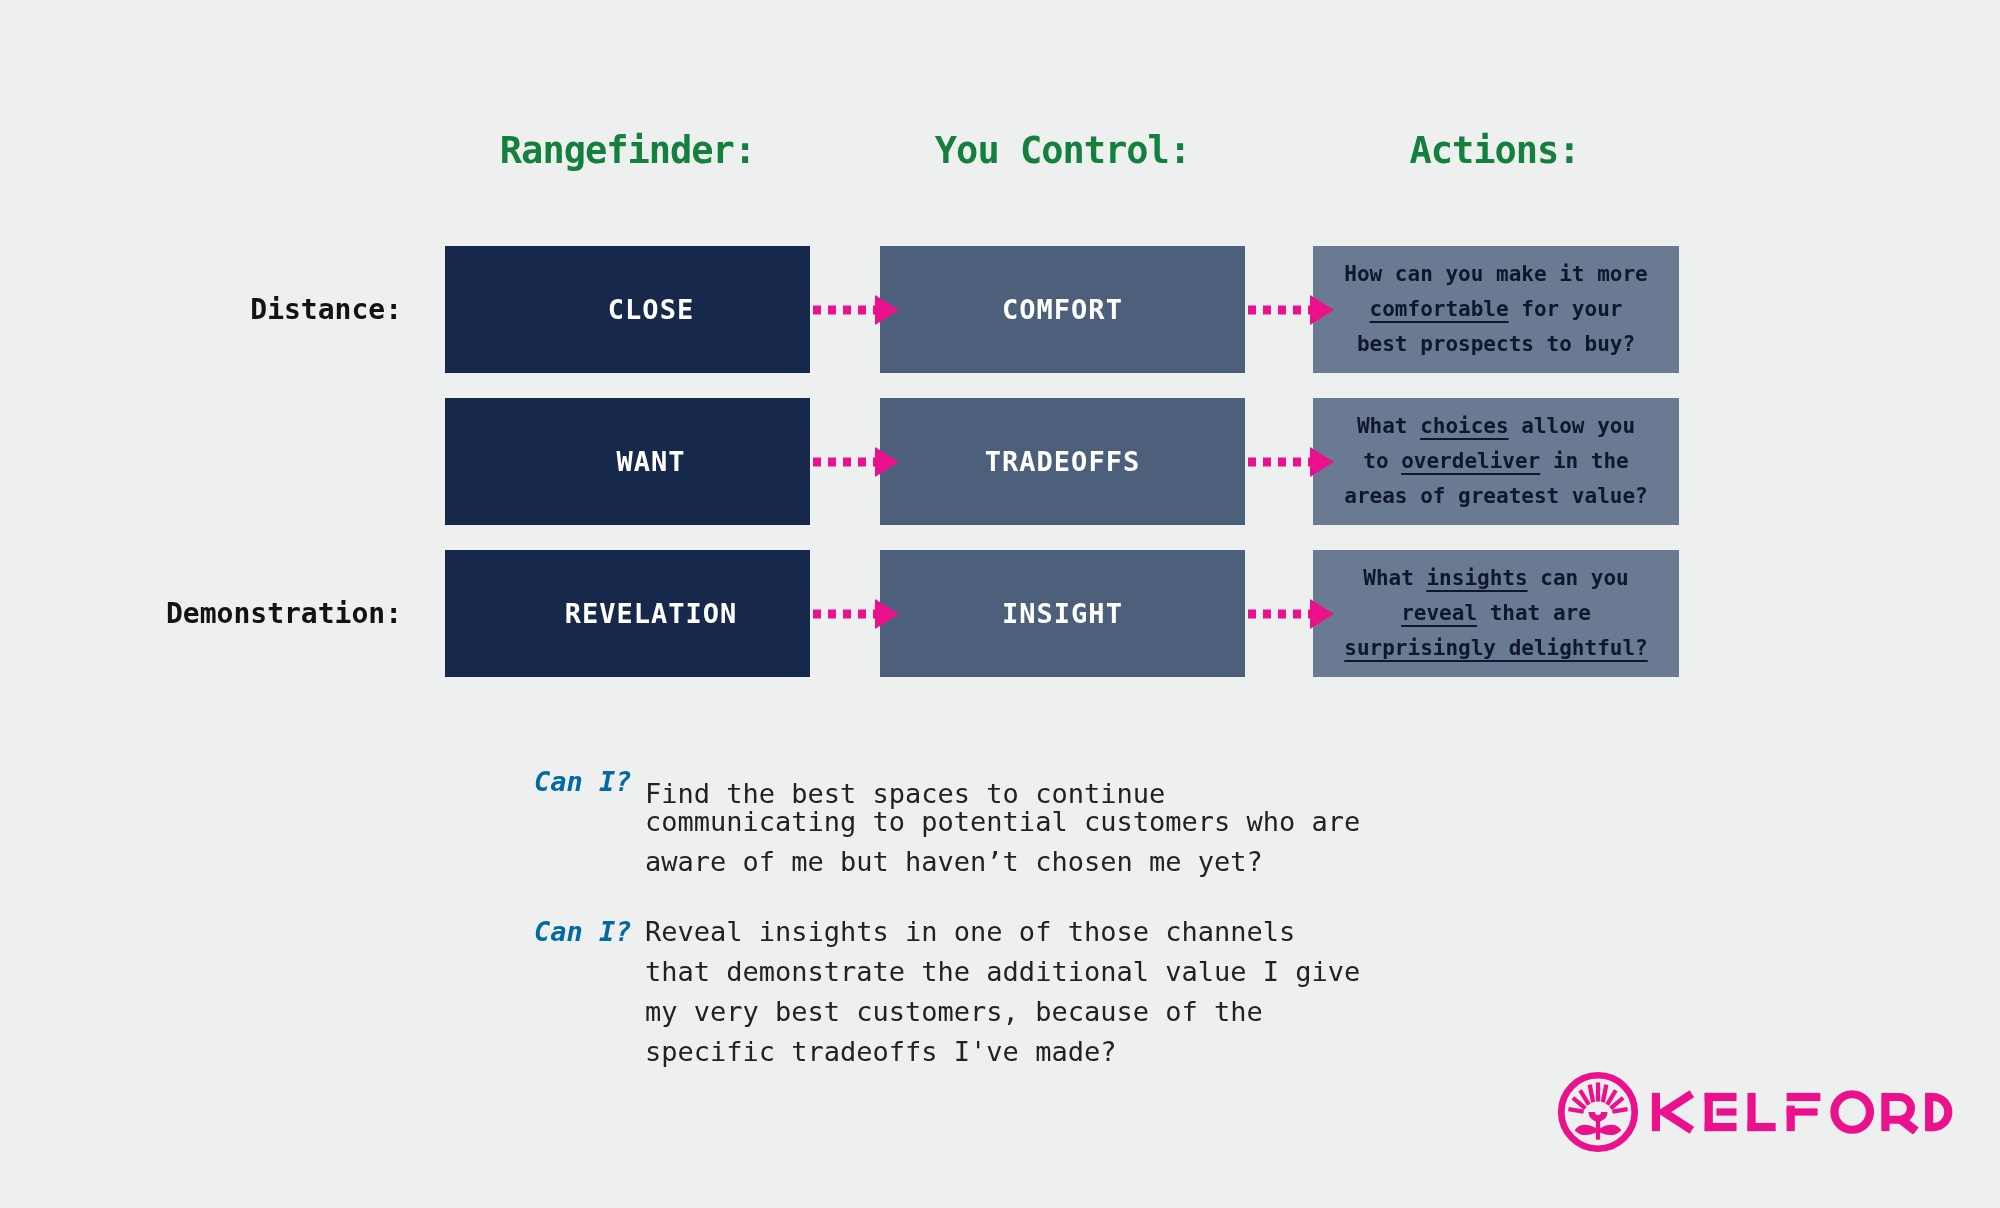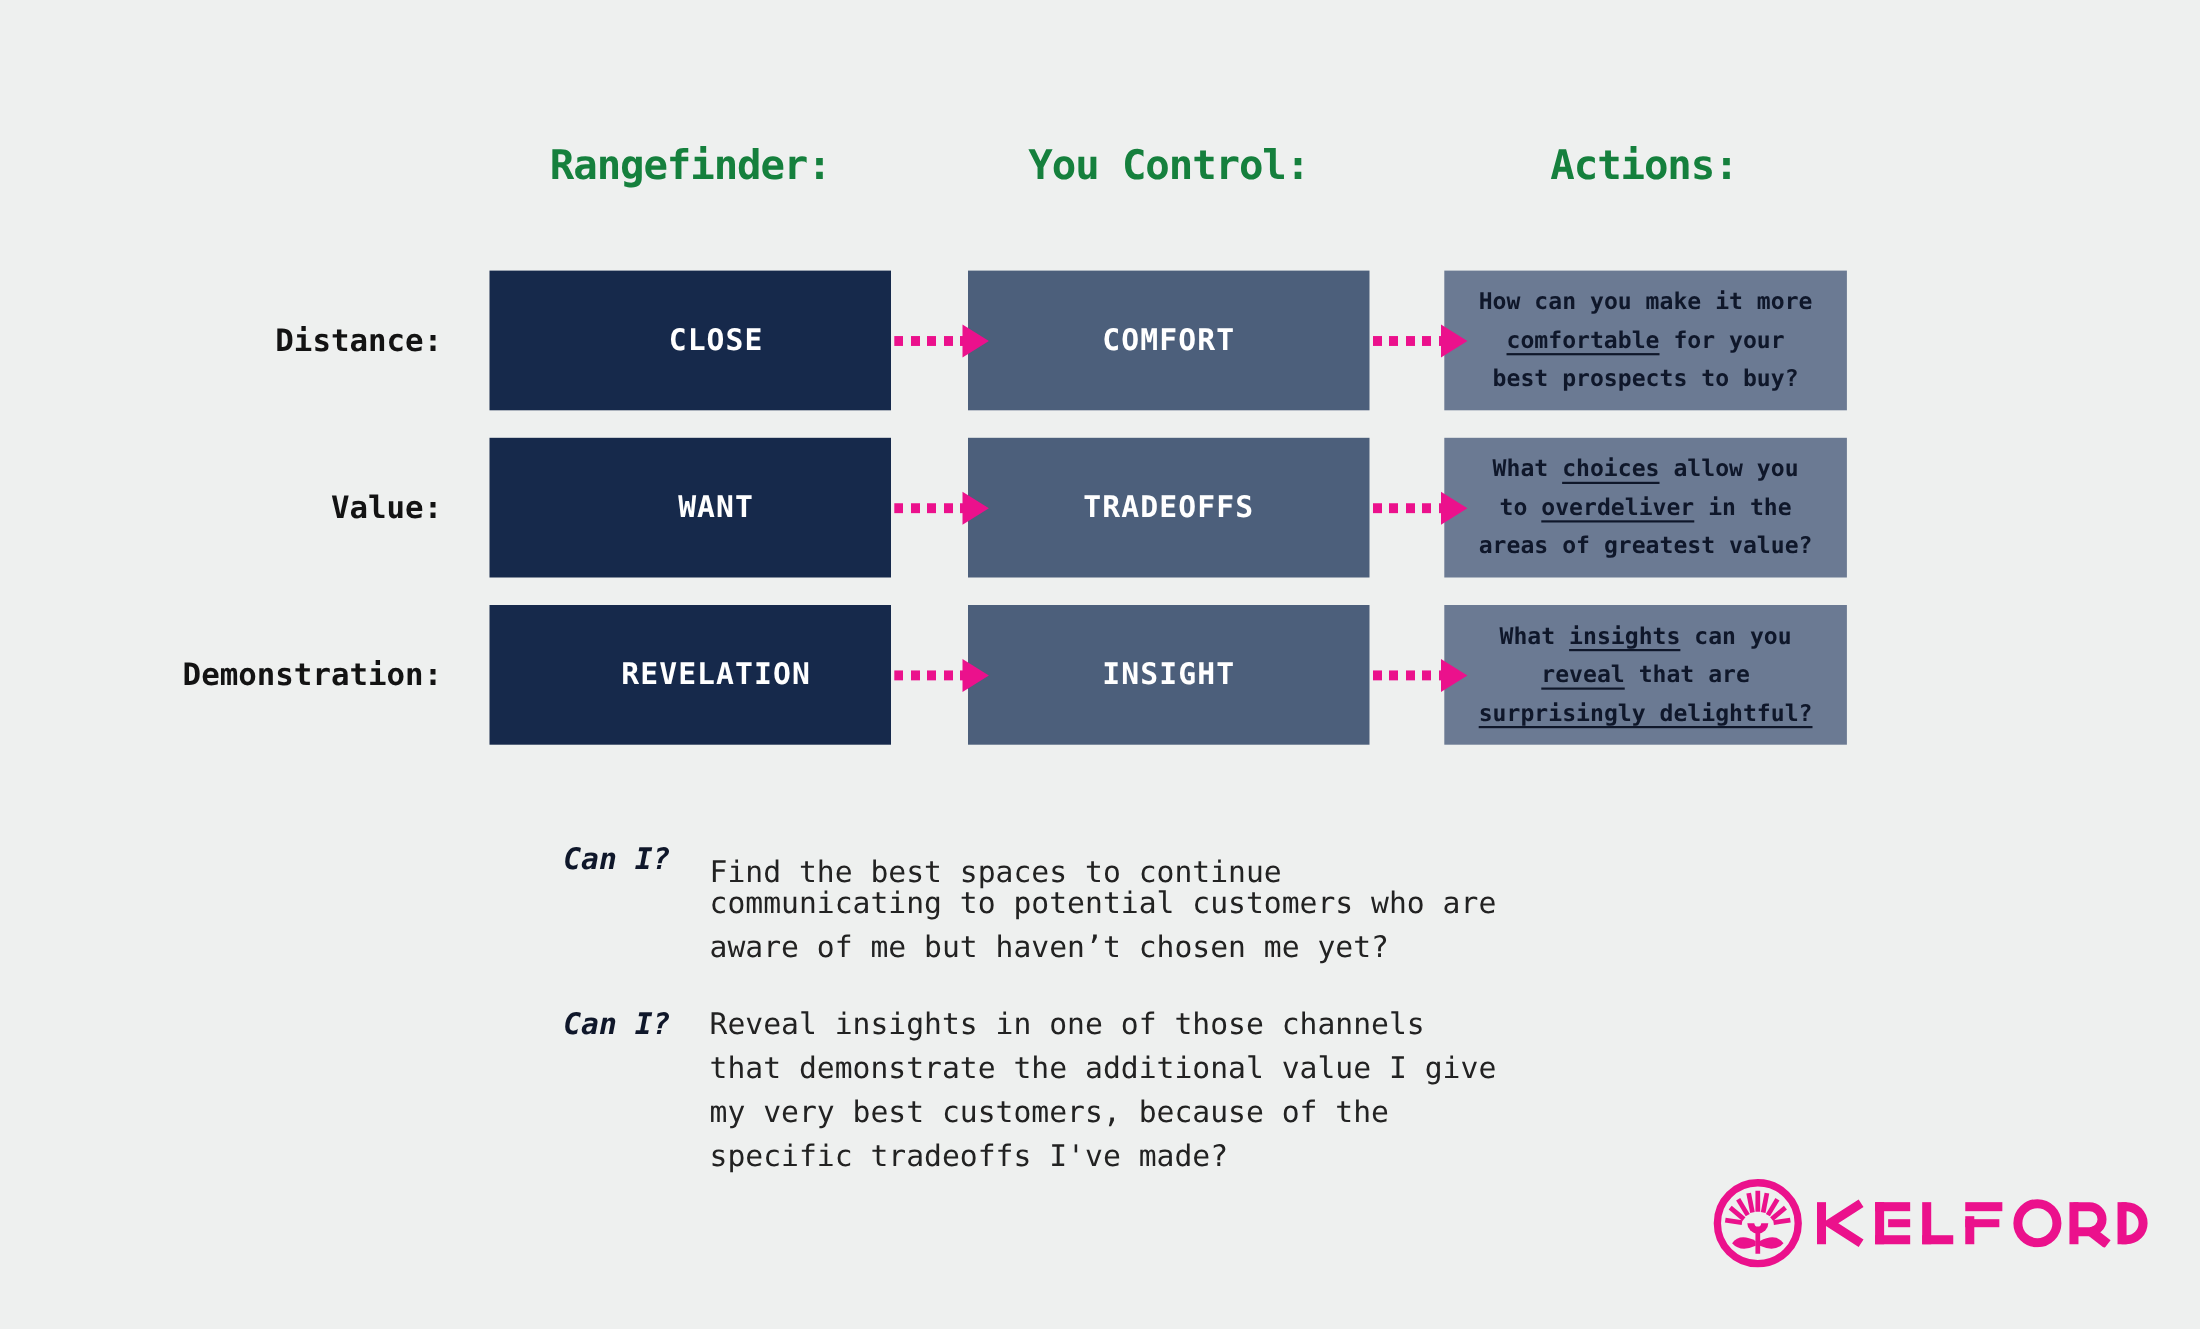--- a/index.html
+++ b/index.html
@@ -43,22 +43,22 @@
     background:repeating-linear-gradient(to right,#EB118C 0 8px,transparent 8px 15px);
   }
   .arrow .head {
     position:absolute; left:64px; top:0;
     width:0; height:0;
     border-left:24px solid #EB118C;
     border-top:15px solid transparent;
     border-bottom:15px solid transparent;
   }
   .cani-label {
-    position:absolute; left:512px;
-    color:#0f172a; font-size:27px; font-weight:bold; font-style:italic;
+    position:absolute; left:534px;
+    color:#0369a1; font-size:27px; font-weight:bold; font-style:italic;
     line-height:40px; white-space:nowrap;
   }
   .cani-line {
     position:absolute; left:645px;
     color:#222222; font-size:27px; line-height:40px; white-space:nowrap;
   }
   .logo-icon { position:absolute; left:1556px; top:1070px; }
   .logo-wordmark { position:absolute; left:1650px; top:1090px; }
 </style>
 </head>
@@ -84,21 +84,20 @@
   <div class="arrow" style="left:1246px;top:295px;">
     <div class="dots"></div>
     <div class="head"></div>
   </div>
   <div class="box steel" style="top:246px;">
     <div class="action-line"><span>How can you make it more</span></div>
     <div class="action-line"><span class="u">comfortable</span><span> for your</span></div>
     <div class="action-line"><span>best prospects to buy?</span></div>
   </div>
 
-  <div class="row-label" style="top:398px;">Value:</div>
   <div class="box navy" style="top:398px;">
     <div class="box-label">WANT</div>
   </div>
   <div class="arrow" style="left:811px;top:447px;">
     <div class="dots"></div>
     <div class="head"></div>
   </div>
   <div class="box slate" style="top:398px;">
     <div class="box-label">TRADEOFFS</div>
   </div>

